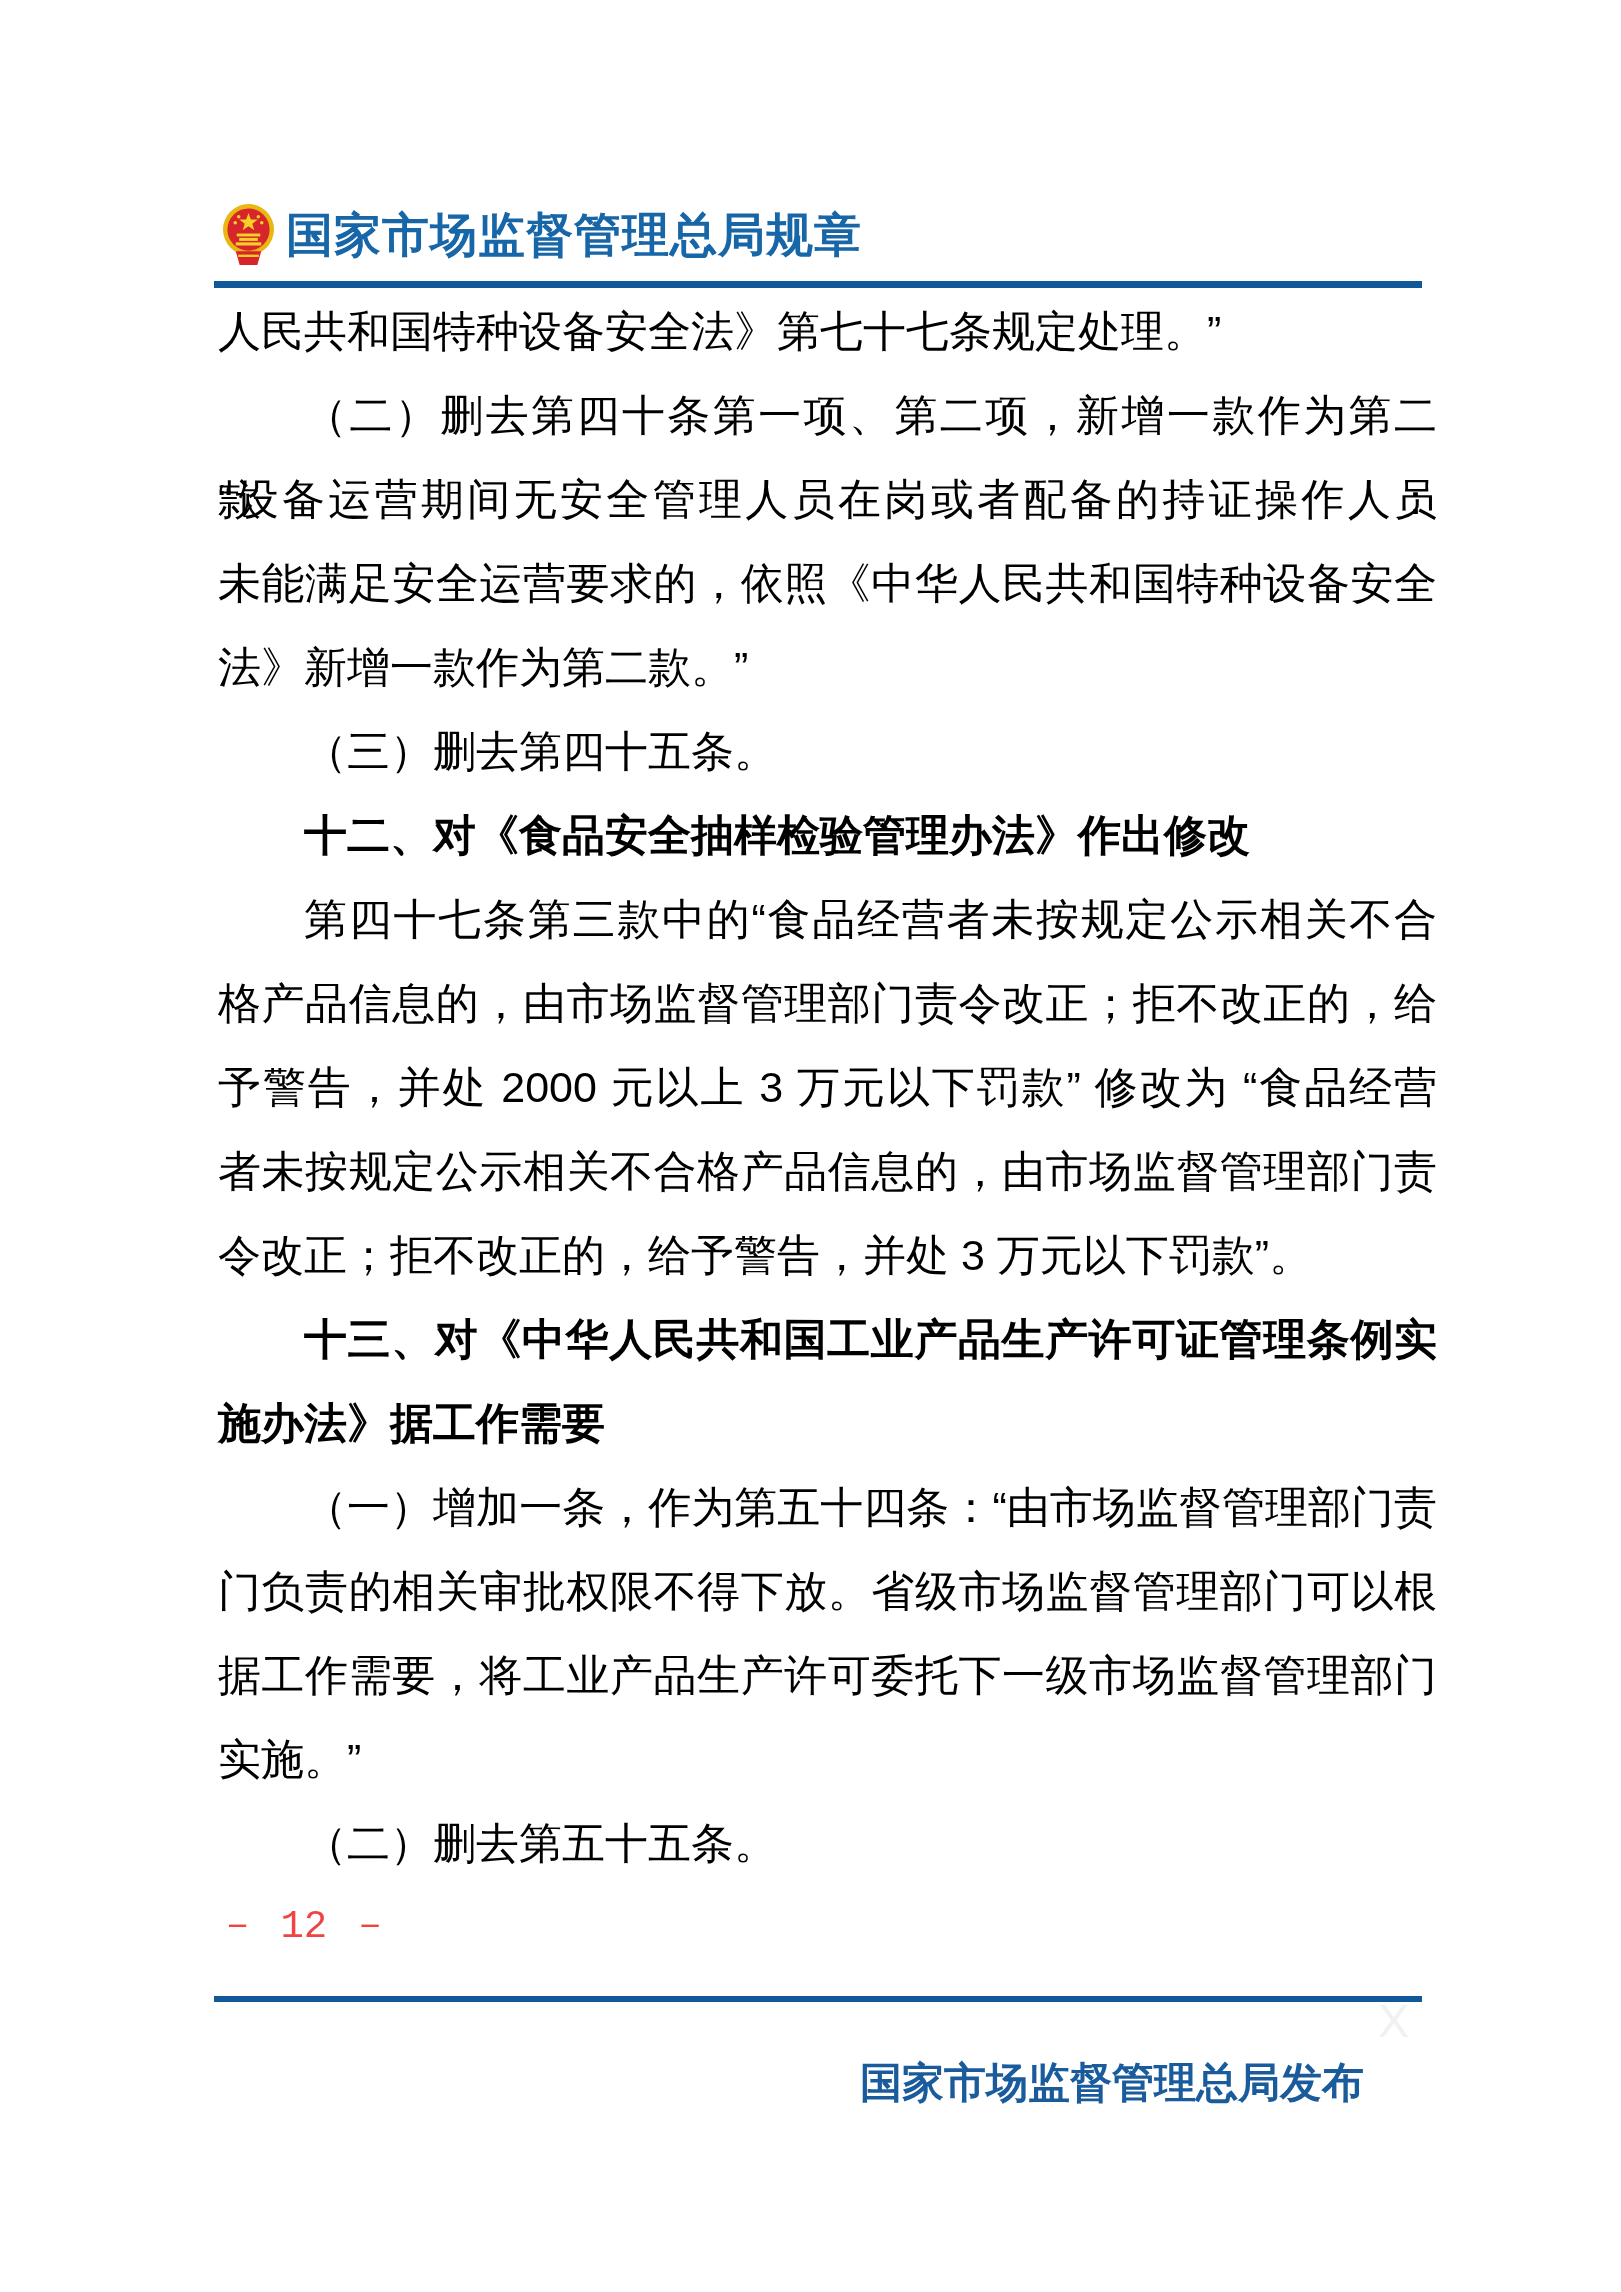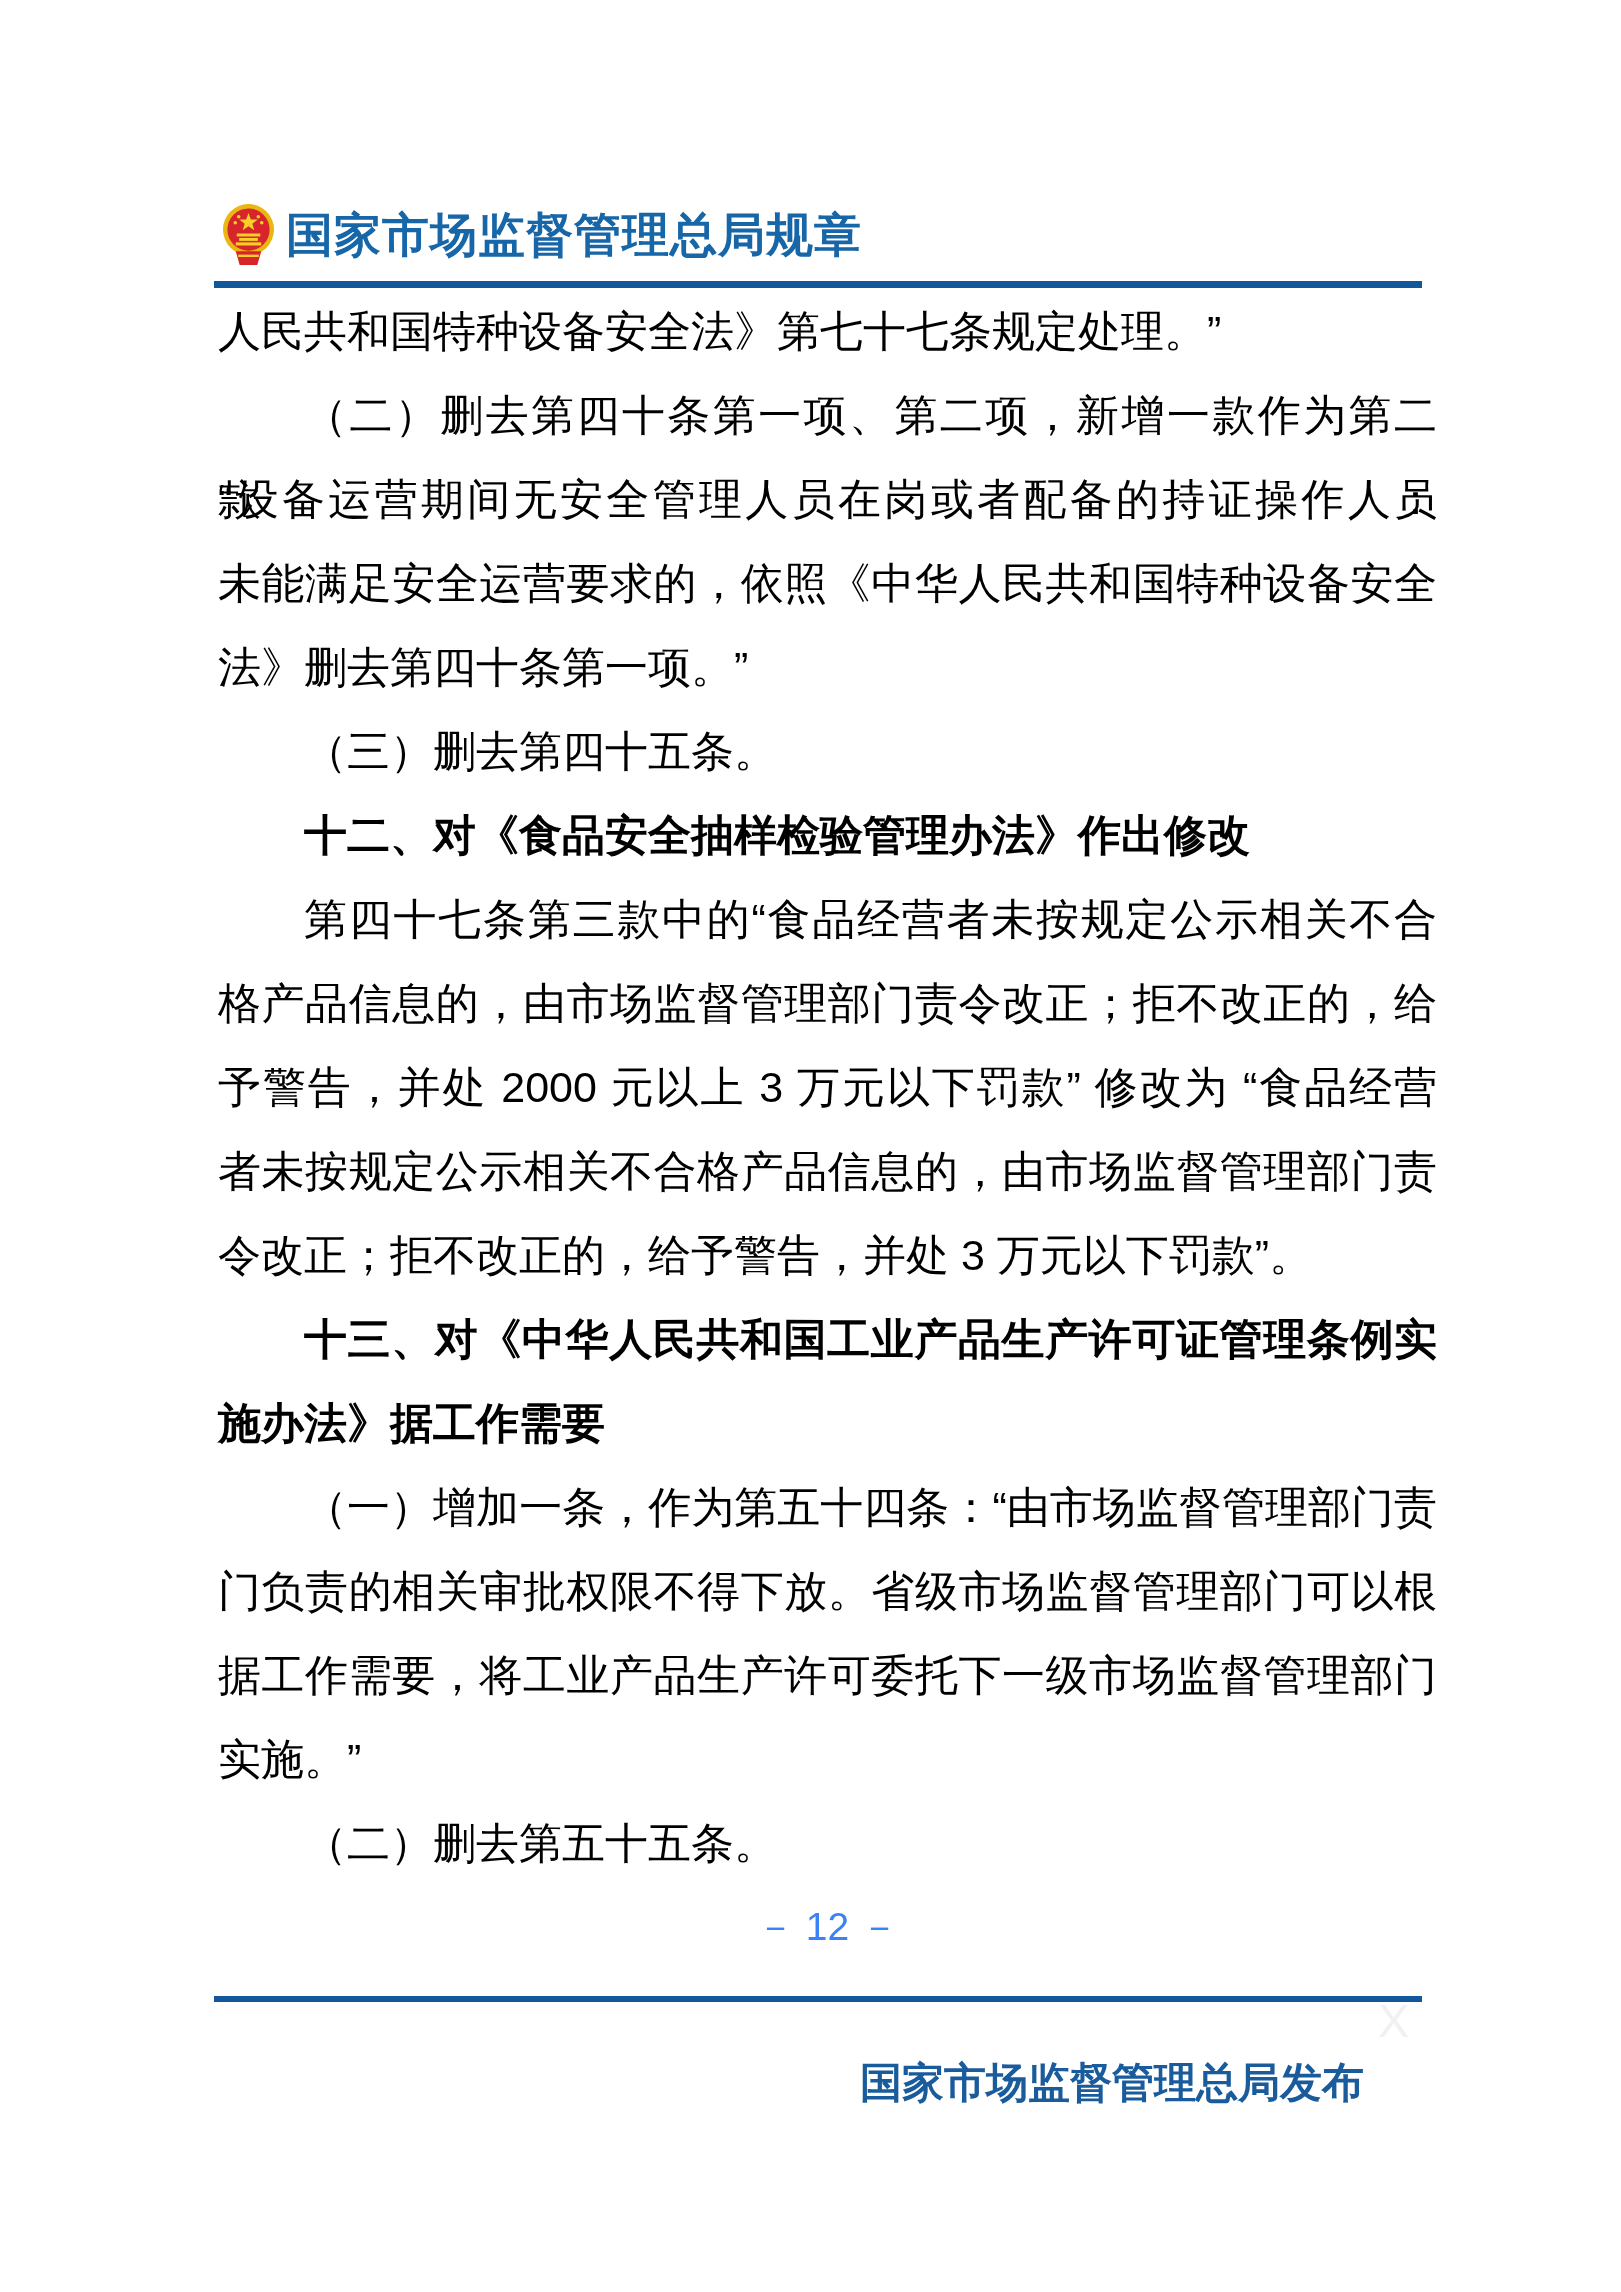--- a/index.html
+++ b/index.html
@@ -64,23 +64,22 @@
   }
   .line.indent { text-indent: 86px; }
   .line.heading {
     font-family: "Liberation Sans", "DejaVu Sans", sans-serif;
     font-weight: bold;
   }
   .page-number {
     height: 84px;
     line-height: 84px;
     font-size: 39px;
-    color: #3b82f6;
-    font-family: Liberation Sans, sans-serif;
-    text-align: center;
+    color: #ef4444;
+    font-family: Liberation Mono, monospace;
   }
 
   
   .footer-rule {
     position: absolute;
     left: 214px;
     top: 1977px;
     width: 1208px;
     height: 5.9px;
     background: #11589a;
@@ -131,21 +130,21 @@
     <rect x="16.5" y="53.5" width="21" height="2.4" fill="#f7d02a"></rect>
   </svg>
   <div class="header-title">国家市场监督管理总局规章</div>
   <div class="header-rule"></div>
 
   <div class="body-block">
     <div class="line">人民共和国特种设备安全法》第七十七条规定处理。”</div>
     <div class="line indent full">（二）删去第四十条第一项、第二项，新增一款作为第二款：</div>
     <div class="line full">“设备运营期间无安全管理人员在岗或者配备的持证操作人员</div>
     <div class="line full">未能满足安全运营要求的，依照《中华人民共和国特种设备安全</div>
-    <div class="line">法》删去第四十条第一项。”</div>
+    <div class="line">法》新增一款作为第二款。”</div>
     <div class="line indent">（三）删去第四十五条。</div>
     <div class="line indent heading">十二、对《食品安全抽样检验管理办法》作出修改</div>
     <div class="line indent full">第四十七条第三款中的“食品经营者未按规定公示相关不合</div>
     <div class="line full">格产品信息的，由市场监督管理部门责令改正；拒不改正的，给</div>
     <div class="line full">予警告，并处 2000 元以上 3 万元以下罚款” 修改为 “食品经营</div>
     <div class="line full">者未按规定公示相关不合格产品信息的，由市场监督管理部门责</div>
     <div class="line">令改正；拒不改正的，给予警告，并处 3 万元以下罚款”。</div>
     <div class="line indent heading full">十三、对《中华人民共和国工业产品生产许可证管理条例实</div>
     <div class="line heading">施办法》据工作需要</div>
     <div class="line indent full">（一）增加一条，作为第五十四条：“由市场监督管理部门责</div>

